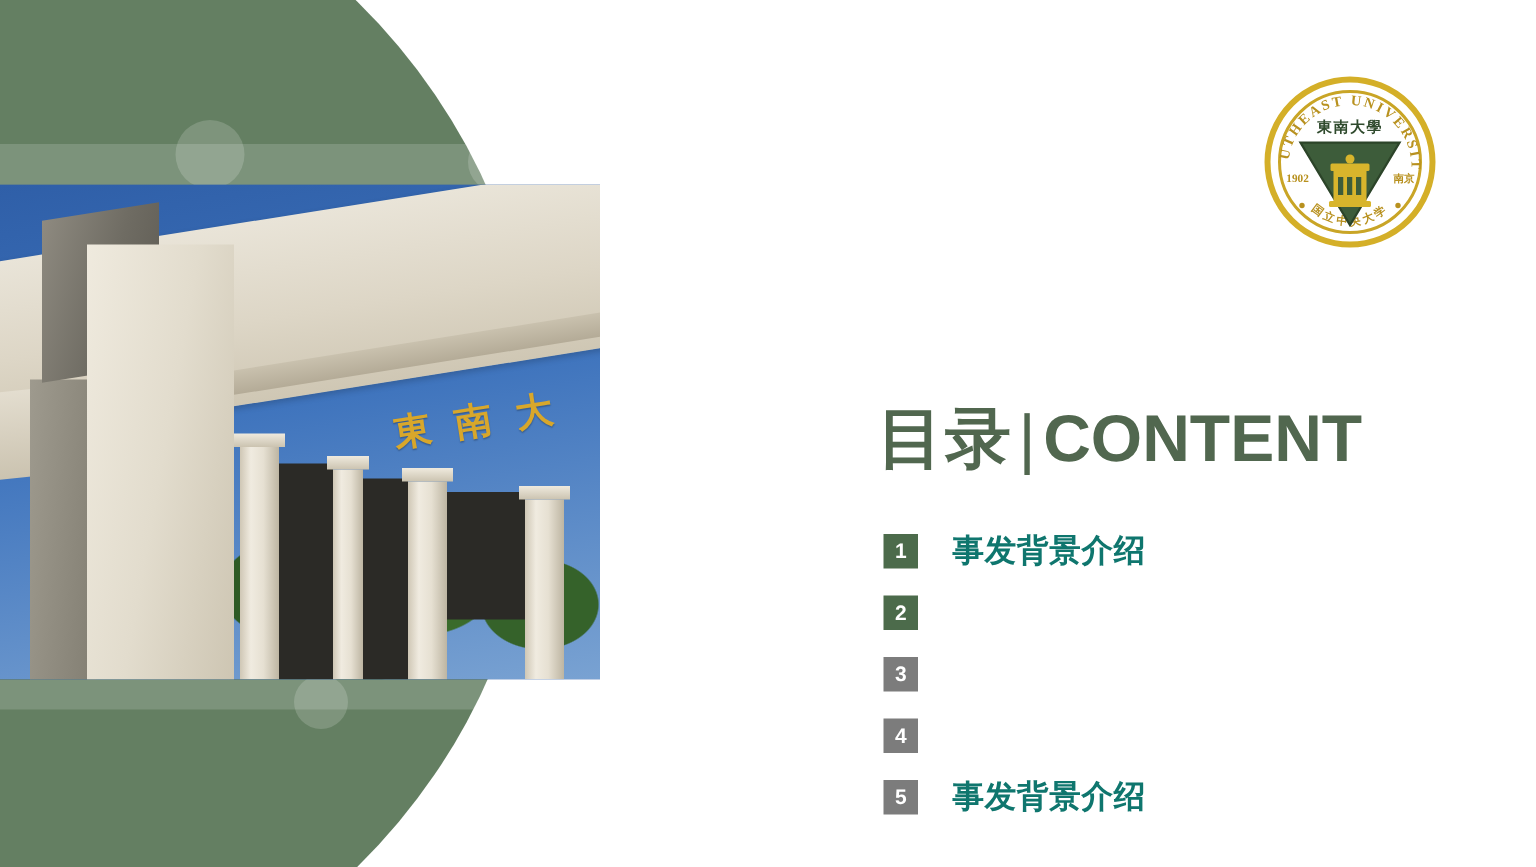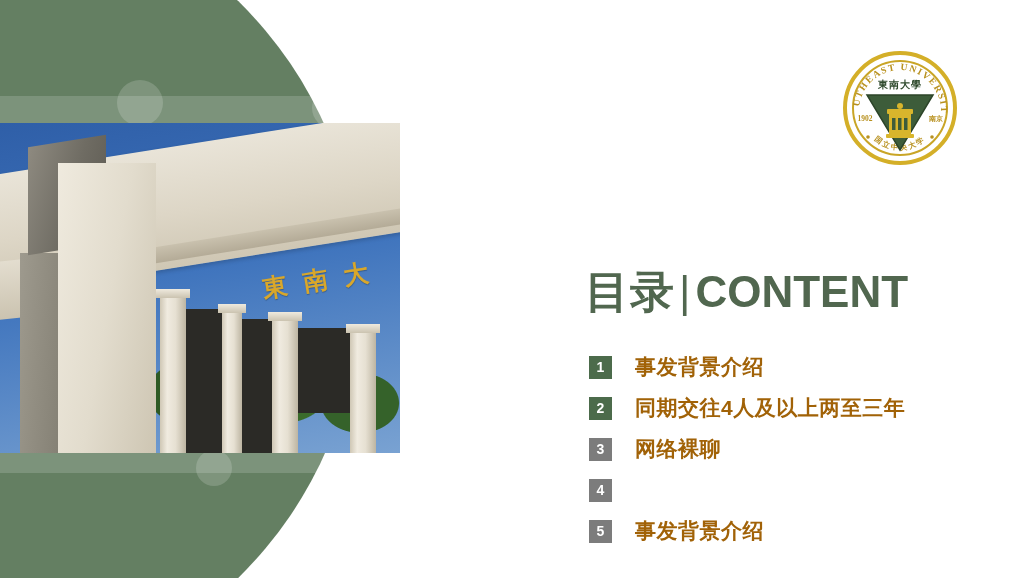--- a/index.html
+++ b/index.html
@@ -184,21 +184,21 @@
     font-weight:700;
     font-family:"Liberation Sans",sans-serif;
     line-height:1;
   }
   .badge.green{background:#4c6b4b;}
   .badge.gray{background:#7c7c7c;}
   .toc-text{
     margin-left:23px;
     font-size:21px;
     font-weight:700;
-    color:#a16207;
+    color:#0f766e;
     white-space:nowrap;
     letter-spacing:.5px;
   }
 
   
   .logo{
     position:absolute;
     left:841px;top:49px;
     width:118px;height:118px;
   }
@@ -295,26 +295,24 @@
 
     <div class="toc">
 
       <div class="toc-item">
         <span class="badge green">1</span>
         <span class="toc-text">事发背景介绍</span>
       </div>
 
       <div class="toc-item">
         <span class="badge green">2</span>
-        <span class="toc-text">同期交往4人及以上两至三年</span>
       </div>
 
       <div class="toc-item">
         <span class="badge gray">3</span>
-        <span class="toc-text">网络裸聊</span>
       </div>
 
       <div class="toc-item">
         <span class="badge gray">4</span>
       </div>
 
       <div class="toc-item">
         <span class="badge gray">5</span>
         <span class="toc-text">事发背景介绍</span>
       </div>

